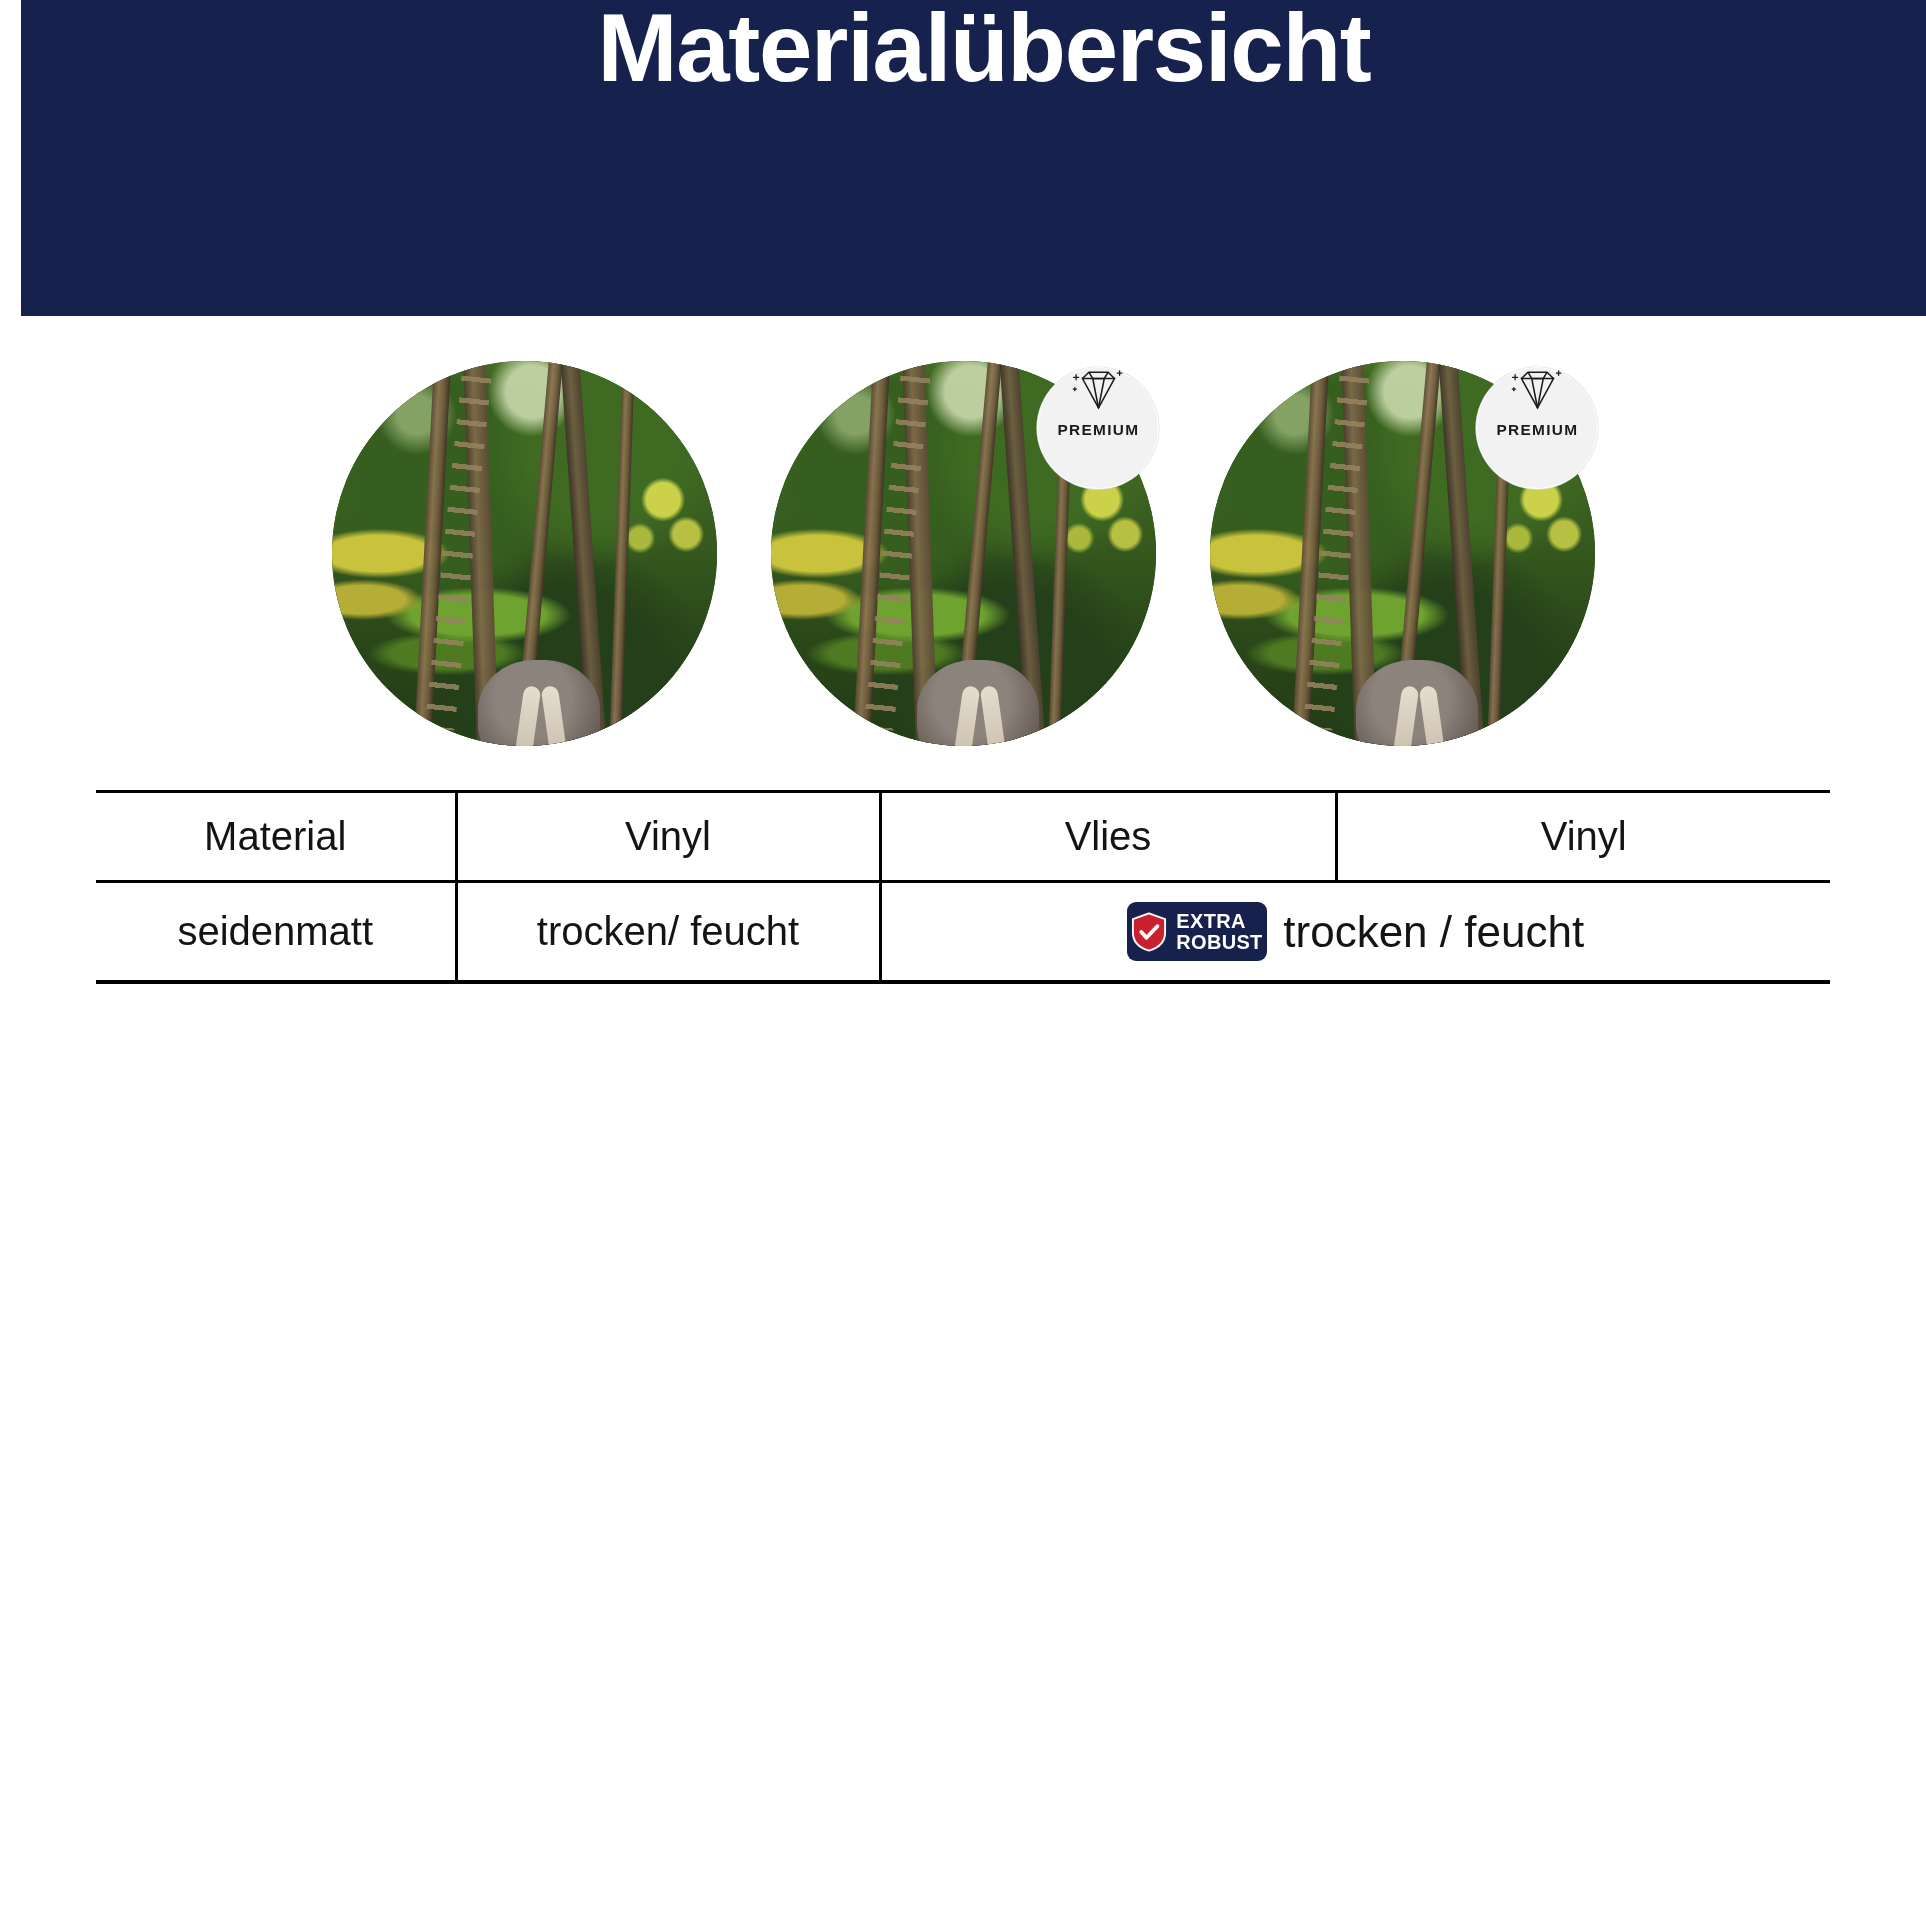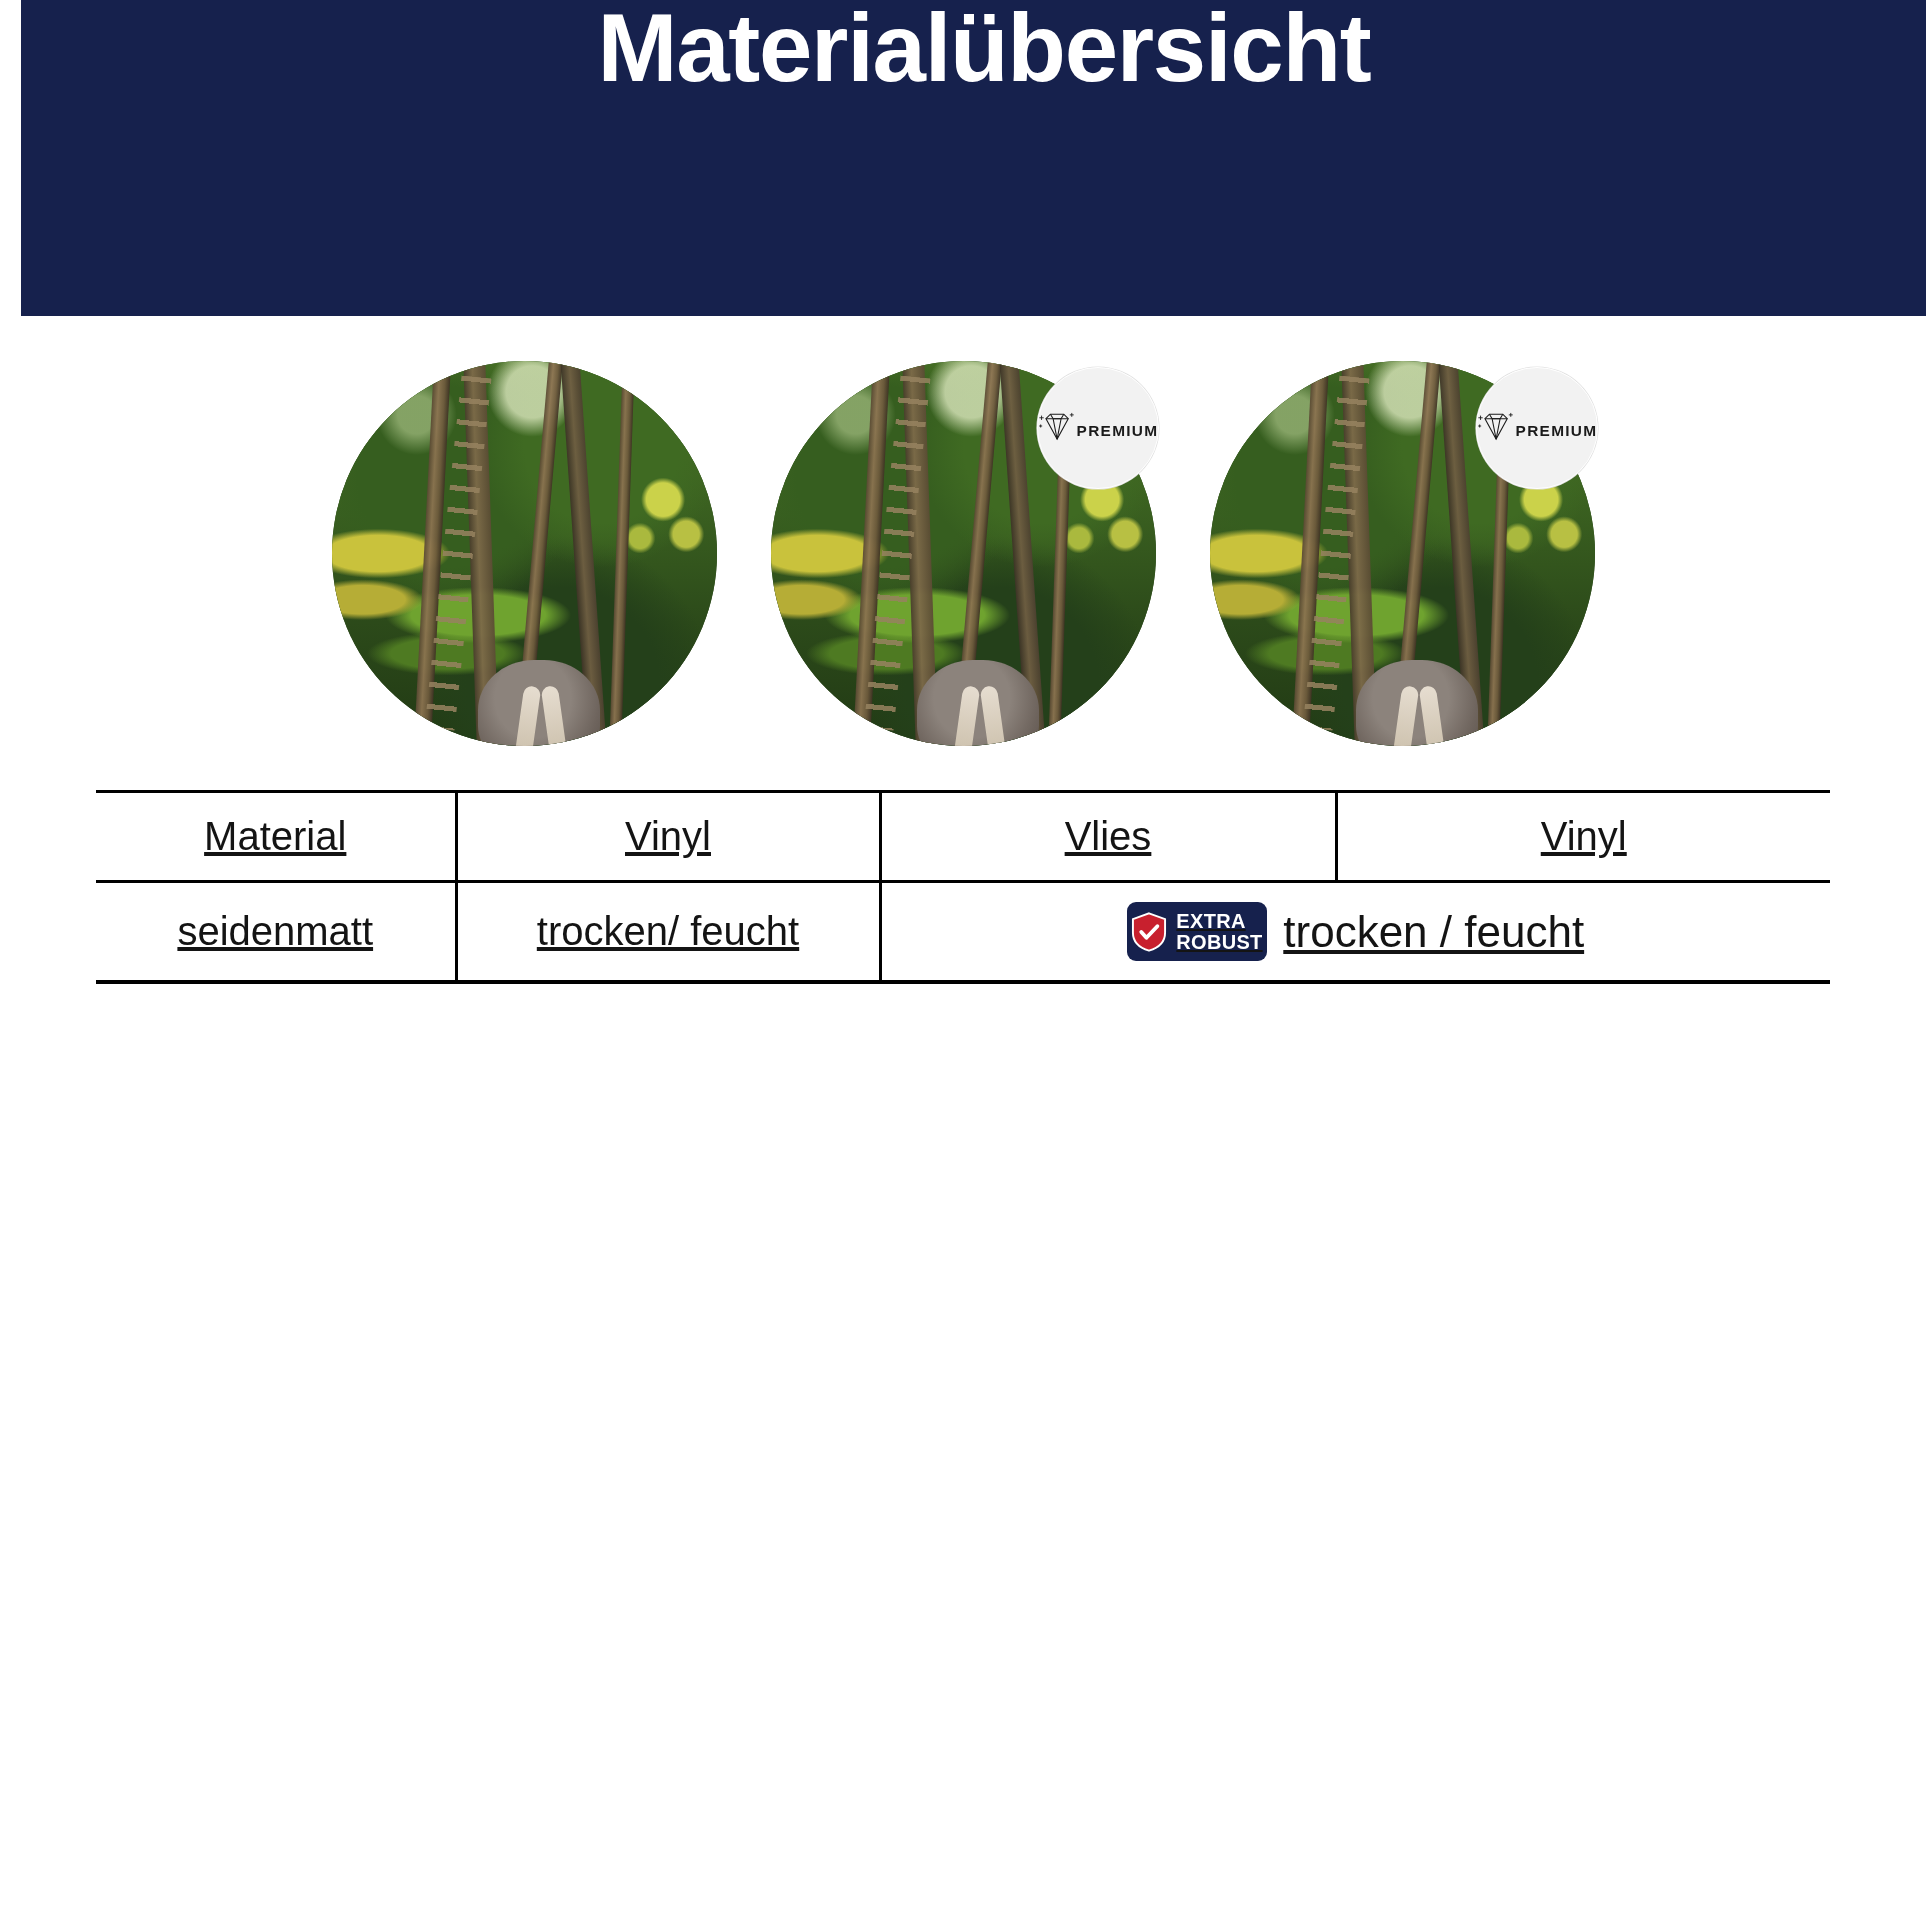--- a/index.html
+++ b/index.html
@@ -136,20 +136,21 @@
     position: absolute;
     top: 6.4px;
     right: -3.9px;
     width: 122px;
     height: 122px;
     border-radius: 50%;
     background: #f2f2f2;
     border: 1.9px solid #ffffff;
     box-shadow: 0 0 0 0.6px #e2e2e2;
     display: flex;
+    flex-direction: column;
     align-items: center;
     justify-content: flex-start;
     box-sizing: border-box;
   }
   .premium-badge svg { display: block; }
   .premium-badge .premium-label {
     margin-top: 5.1px;
     font-size: 15.4px;
     font-weight: 700;
     letter-spacing: 1.3px;
@@ -183,21 +184,21 @@
   .row-head td {
     font-size: 40px;
     padding-bottom: 29.5px;
     padding-top: 16.7px;
   }
   .row-head td.label-cell { border-right: none; }
 
   
   .vr { border-right: 3.2px solid #000000; }
   
-  .hr-top td { border-top: 3.2px solid #000000; text-decoration: underline; }
+  .hr-top td { border-top: 3.2px solid #000000; }
 
   .label-cell {
     text-align: center;
     font-size: 40px;
   }
 
   .robust-cell-inner {
     display: flex;
     align-items: center;
     justify-content: center;

